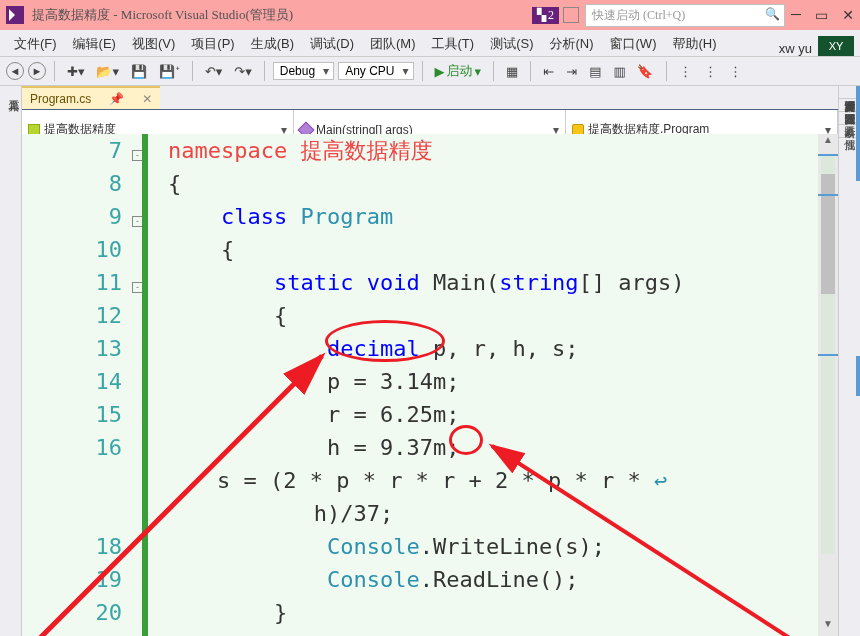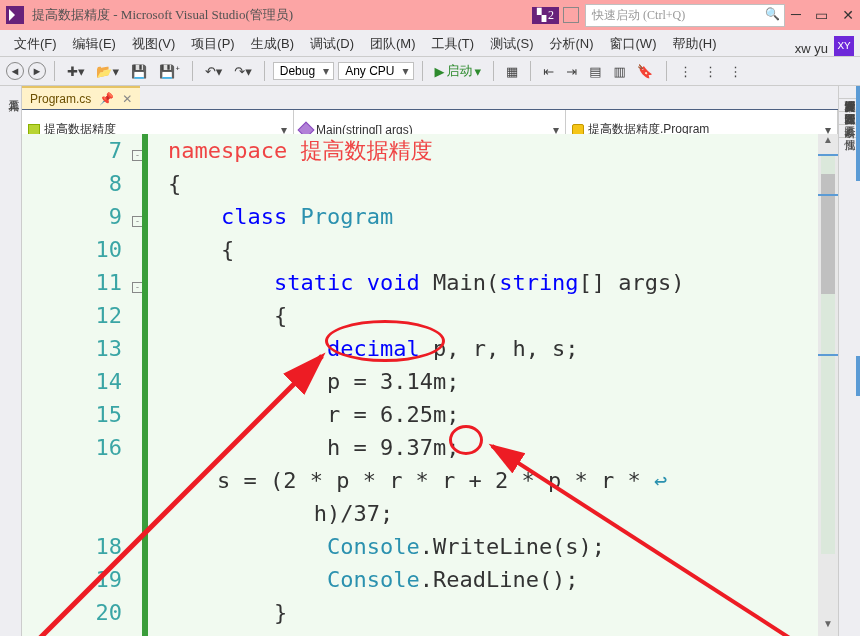--- a/index.html
+++ b/index.html
@@ -76,29 +76,28 @@
   height: 26px;
   background: #eeeef2;
   display: flex;
   align-items: flex-end;
   padding: 0 6px;
   color: #333;
 }
 .menubar span.m { padding: 3px 8px; cursor: pointer; }
 .menubar .spacer { flex: 1; }
 .user-badge {
-  background: #6d28d9;
+  background: #14532d;
   color: #fff;
-  width: 20px; height: 20px;
+  width: 36px; height: 20px;
   display: inline-flex;
   align-items: center;
   justify-content: center;
   font-size: 11px;
   margin-left: 6px;
-  font-family: Liberation Mono, monospace;
 }
 
 
 .toolbar {
   height: 30px;
   background: #eeeef2;
   border-top: 1px solid #ccc;
   border-bottom: 1px solid #ccc;
   display: flex;
   align-items: center;
@@ -194,21 +193,21 @@
   display: flex;
 }
 .doctab {
   background: #fff2c9;
   border-top: 2px solid #e5c365;
   padding: 2px 8px;
   font-size: 12px;
   color: #6b4f00;
   display: flex;
   align-items: center;
-  gap: 8px;
+  gap: 18px;
 }
 .doctab .pin { color: #888; }
 .doctab .x { color: #888; }
 
 
 .navbar {
   height: 40px;
   display: flex;
   border-bottom: 1px solid #ccc;
 }

